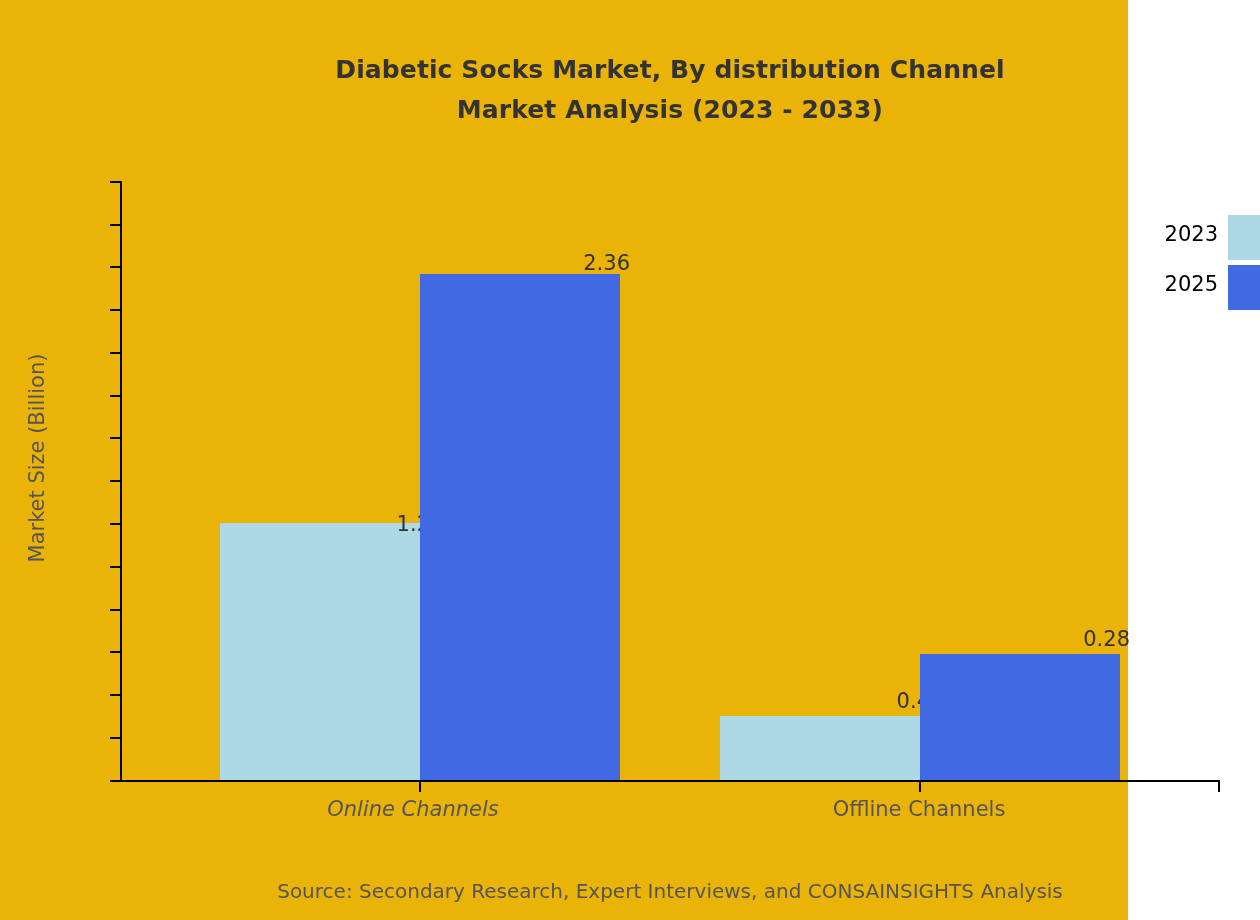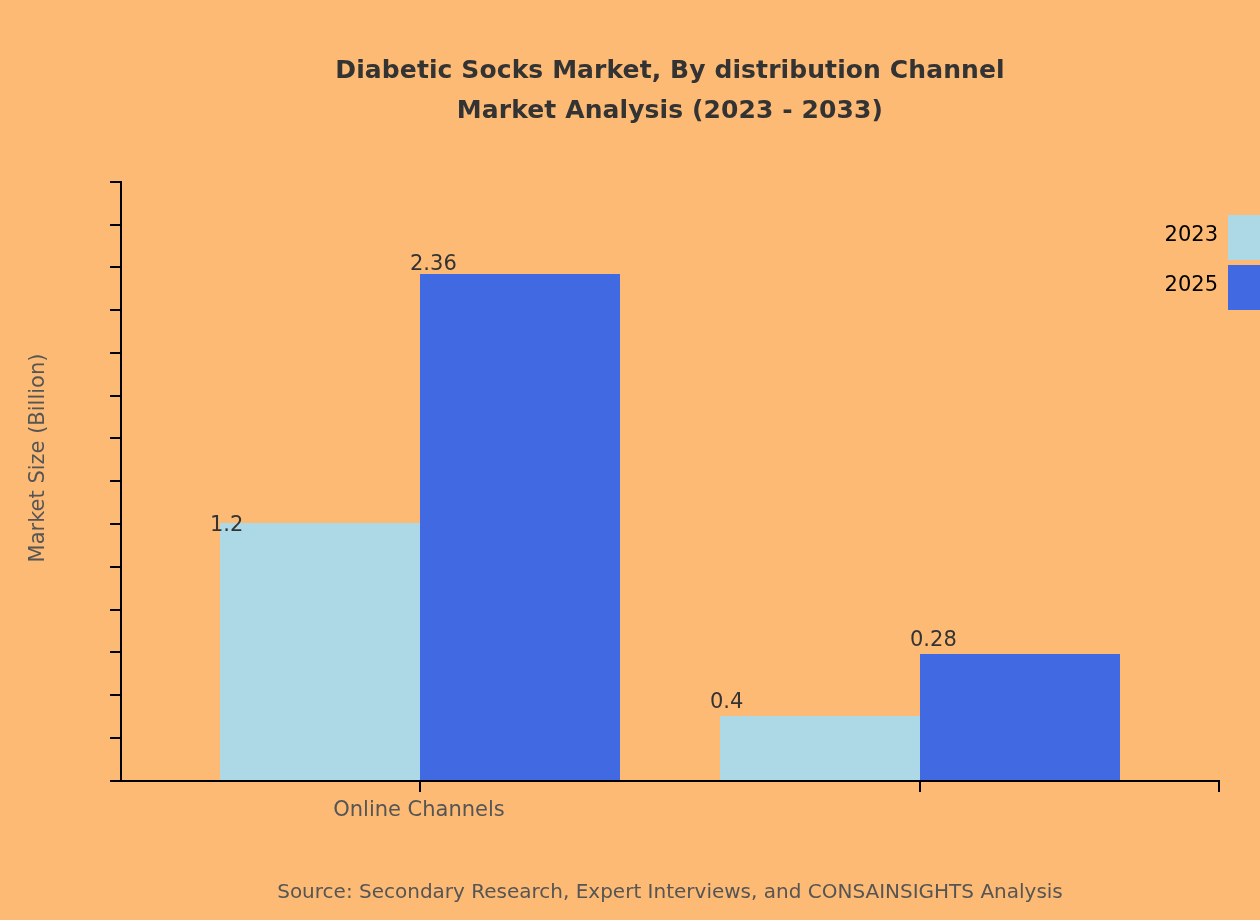--- a/index.html
+++ b/index.html
@@ -10,23 +10,23 @@
   body {
     width: 1260px;
     height: 920px;
     font-family: "DejaVu Sans", "Liberation Sans", sans-serif;
     overflow: hidden;
     position: relative;
   }
   #figure {
     position: absolute;
     left: 0; top: 0;
-    width: 1260px;
+    width: 1128px;
     height: 920px;
-    background: #fdba74;
+    background: #eab308;
   }
 
   
   .title-block {
     position: absolute;
     left: 0;
     top: 50px;
     width: 1340px;
     text-align: center;
     color: #333333;
@@ -88,21 +88,21 @@
     white-space: nowrap;
   }
 
   .bar {
     position: absolute;
     bottom: 1px;
   }
   .bar-label {
     position: absolute;
     width: 220px;
-    text-align: left;
+    text-align: right;
     color: #333333;
     font-size: 21px;
     line-height: 21px;
     white-space: nowrap;
   }
 
   
   .ylabel {
     position: absolute;
     left: 0px;
@@ -199,23 +199,24 @@
 
     <div class="ytick" style="top:128px;"></div>
 
     <div class="ytick" style="top:85px;"></div>
 
     <div class="ytick" style="top:43px;"></div>
 
     <div class="ytick" style="top:0px;"></div>
 
     <div class="xtick" style="left:299px;"></div>
-    <div class="xtick-label" style="left:119px;">Online Channels</div>
+    <div class="xtick-label" style="left:113px;font-style:italic;">Online Channels</div>
 
     <div class="xtick" style="left:799px;"></div>
+    <div class="xtick-label" style="left:619px;">Offline Channels</div>
 
     <div class="bar" style="left:100px; width:200px; height:257px; background:#add8e6;"></div>
     <div class="bar-label" style="left:90px; top:333px;">1.2</div>
 
     <div class="bar" style="left:300px; width:200px; height:506px; background:#4169e1;"></div>
     <div class="bar-label" style="left:290px; top:72px;">2.36</div>
 
     <div class="bar" style="left:600px; width:200px; height:64px; background:#add8e6;"></div>
     <div class="bar-label" style="left:590px; top:510px;">0.4</div>
 

